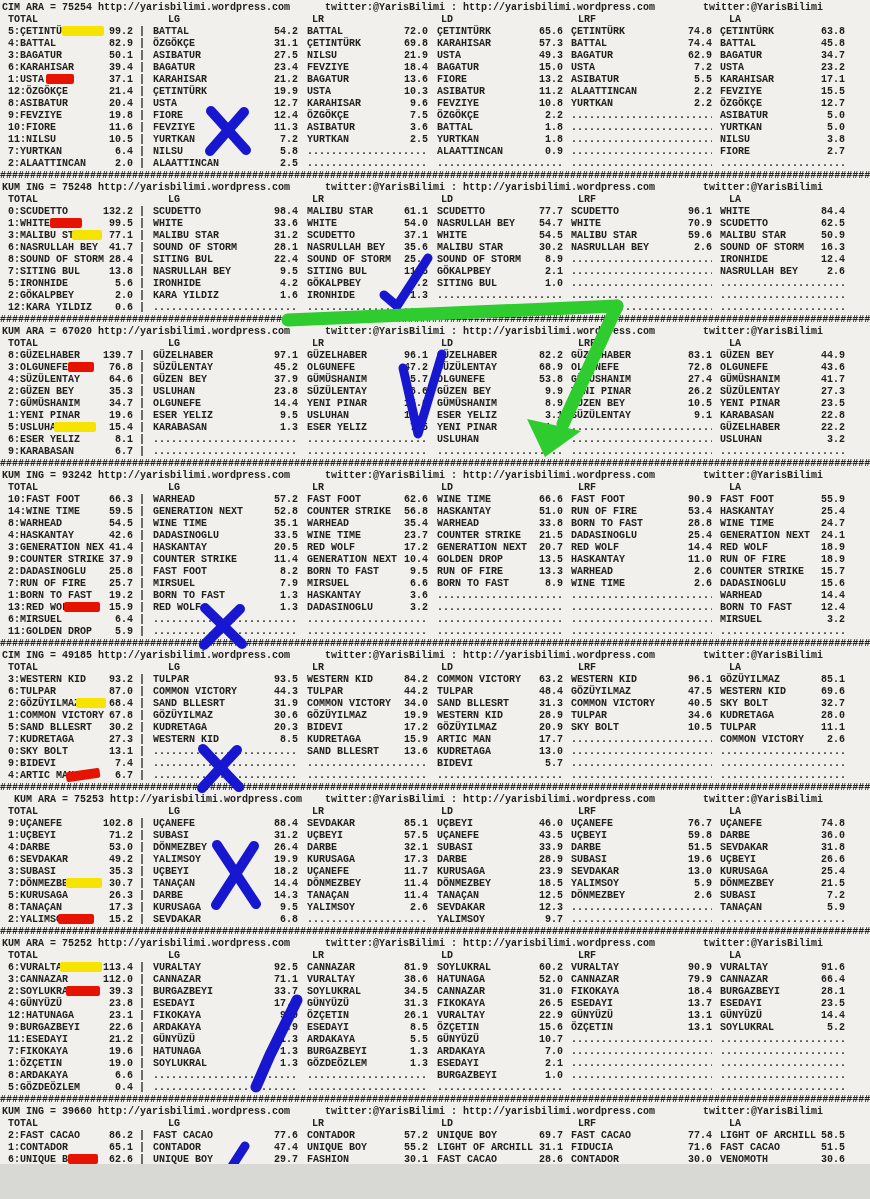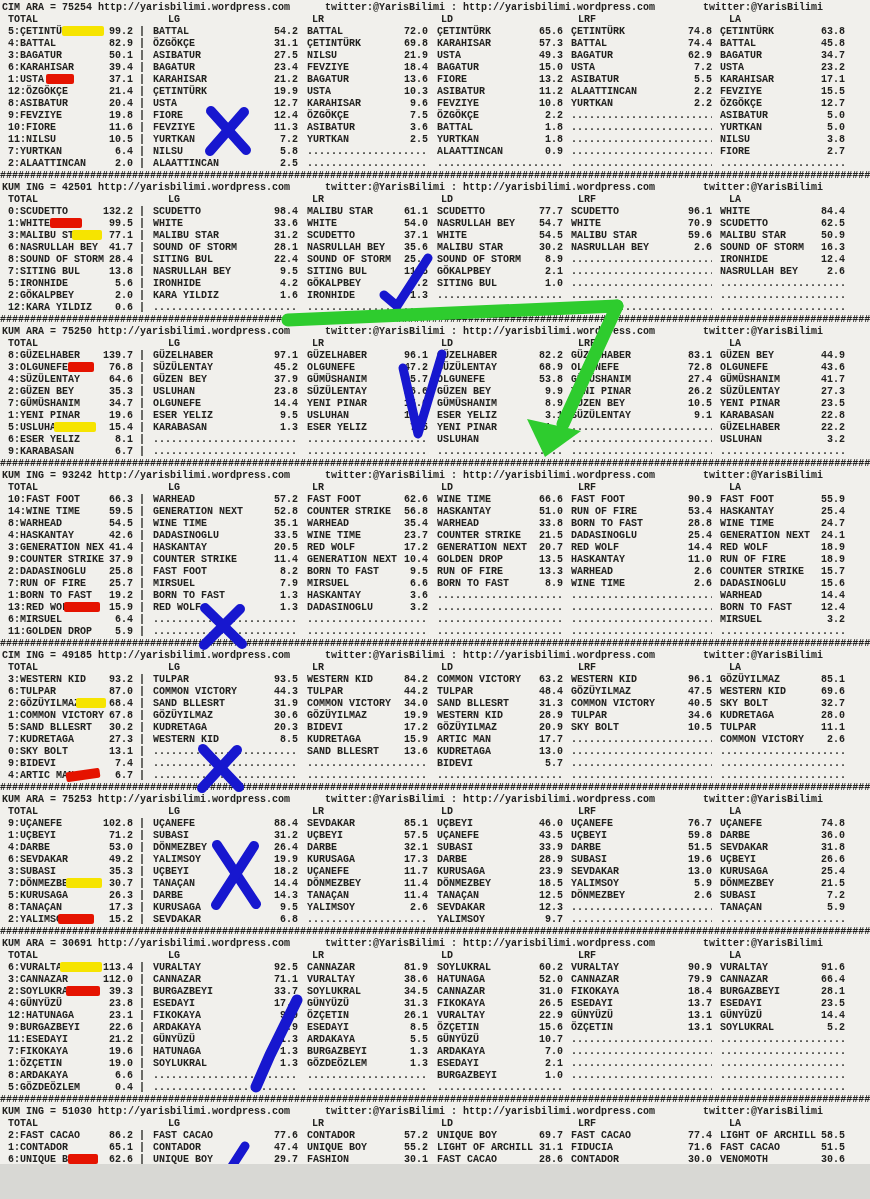--- a/index.html
+++ b/index.html
@@ -34,35 +34,35 @@
         <div class="line row"><span style="left: 8px; width: 100px;">12:ÖZGÖKÇE</span><span class="v" style="left: 86px; width: 47px; text-align: right;">21.4</span><span style="left: 139px;">|</span><span style="left: 153px; width: 117px;">ÇETINTÜRK</span><span class="v" style="left: 238px; width: 60px; text-align: right;">19.9</span><span style="left: 307px; width: 93px;">USTA</span><span class="v" style="left: 368px; width: 60px; text-align: right;">10.3</span><span style="left: 437px; width: 98px;">ASIBATUR</span><span class="v" style="left: 503px; width: 60px; text-align: right;">11.2</span><span style="left: 571px; width: 113px;">ALAATTINCAN</span><span class="v" style="left: 652px; width: 60px; text-align: right;">2.2</span><span style="left: 720px; width: 97px;">FEVZIYE</span><span class="v" style="left: 785px; width: 60px; text-align: right;">15.5</span></div>
         <div class="line row"><span style="left: 8px; width: 100px;">8:ASIBATUR</span><span class="v" style="left: 86px; width: 47px; text-align: right;">20.4</span><span style="left: 139px;">|</span><span style="left: 153px; width: 117px;">USTA</span><span class="v" style="left: 238px; width: 60px; text-align: right;">12.7</span><span style="left: 307px; width: 93px;">KARAHISAR</span><span class="v" style="left: 368px; width: 60px; text-align: right;">9.6</span><span style="left: 437px; width: 98px;">FEVZIYE</span><span class="v" style="left: 503px; width: 60px; text-align: right;">10.8</span><span style="left: 571px; width: 113px;">YURTKAN</span><span class="v" style="left: 652px; width: 60px; text-align: right;">2.2</span><span style="left: 720px; width: 97px;">ÖZGÖKÇE</span><span class="v" style="left: 785px; width: 60px; text-align: right;">12.7</span></div>
         <div class="line row"><span style="left: 8px; width: 100px;">9:FEVZIYE</span><span class="v" style="left: 86px; width: 47px; text-align: right;">19.8</span><span style="left: 139px;">|</span><span style="left: 153px; width: 117px;">FIORE</span><span class="v" style="left: 238px; width: 60px; text-align: right;">12.4</span><span style="left: 307px; width: 93px;">ÖZGÖKÇE</span><span class="v" style="left: 368px; width: 60px; text-align: right;">7.5</span><span style="left: 437px; width: 98px;">ÖZGÖKÇE</span><span class="v" style="left: 503px; width: 60px; text-align: right;">2.2</span><span class="dots" style="left: 571px; width: 141px;">..........................</span><span style="left: 720px; width: 97px;">ASIBATUR</span><span class="v" style="left: 785px; width: 60px; text-align: right;">5.0</span></div>
         <div class="line row"><span style="left: 8px; width: 100px;">10:FIORE</span><span class="v" style="left: 86px; width: 47px; text-align: right;">11.6</span><span style="left: 139px;">|</span><span style="left: 153px; width: 117px;">FEVZIYE</span><span class="v" style="left: 238px; width: 60px; text-align: right;">11.3</span><span style="left: 307px; width: 93px;">ASIBATUR</span><span class="v" style="left: 368px; width: 60px; text-align: right;">3.6</span><span style="left: 437px; width: 98px;">BATTAL</span><span class="v" style="left: 503px; width: 60px; text-align: right;">1.8</span><span class="dots" style="left: 571px; width: 141px;">..........................</span><span style="left: 720px; width: 97px;">YURTKAN</span><span class="v" style="left: 785px; width: 60px; text-align: right;">5.0</span></div>
         <div class="line row"><span style="left: 8px; width: 100px;">11:NILSU</span><span class="v" style="left: 86px; width: 47px; text-align: right;">10.5</span><span style="left: 139px;">|</span><span style="left: 153px; width: 117px;">YURTKAN</span><span class="v" style="left: 238px; width: 60px; text-align: right;">7.2</span><span style="left: 307px; width: 93px;">YURTKAN</span><span class="v" style="left: 368px; width: 60px; text-align: right;">2.5</span><span style="left: 437px; width: 98px;">YURTKAN</span><span class="v" style="left: 503px; width: 60px; text-align: right;">1.8</span><span class="dots" style="left: 571px; width: 141px;">..........................</span><span style="left: 720px; width: 97px;">NILSU</span><span class="v" style="left: 785px; width: 60px; text-align: right;">3.8</span></div>
         <div class="line row"><span style="left: 8px; width: 100px;">7:YURTKAN</span><span class="v" style="left: 86px; width: 47px; text-align: right;">6.4</span><span style="left: 139px;">|</span><span style="left: 153px; width: 117px;">NILSU</span><span class="v" style="left: 238px; width: 60px; text-align: right;">5.8</span><span class="dots" style="left: 307px; width: 121px;">..........................</span><span style="left: 437px; width: 98px;">ALAATTINCAN</span><span class="v" style="left: 503px; width: 60px; text-align: right;">0.9</span><span class="dots" style="left: 571px; width: 141px;">..........................</span><span style="left: 720px; width: 97px;">FIORE</span><span class="v" style="left: 785px; width: 60px; text-align: right;">2.7</span></div>
         <div class="line row"><span style="left: 8px; width: 100px;">2:ALAATTINCAN</span><span class="v" style="left: 86px; width: 47px; text-align: right;">2.0</span><span style="left: 139px;">|</span><span style="left: 153px; width: 117px;">ALAATTINCAN</span><span class="v" style="left: 238px; width: 60px; text-align: right;">2.5</span><span class="dots" style="left: 307px; width: 121px;">..........................</span><span class="dots" style="left: 437px; width: 126px;">..........................</span><span class="dots" style="left: 571px; width: 141px;">..........................</span><span class="dots" style="left: 720px; width: 125px;">..........................</span></div>
         <div class="line sep">##################################################################################################################################################</div>
       </div>
       <div class="section">
-        <div class="line"><span style="left: 2px;">KUM ING = 42501 http://yarisbilimi.wordpress.com</span><span style="left: 325px;">twitter:@YarisBilimi : http://yarisbilimi.wordpress.com</span><span style="left: 703px;">twitter:@YarisBilimi</span></div>
+        <div class="line"><span style="left: 2px;">KUM ING = 75248 http://yarisbilimi.wordpress.com</span><span style="left: 325px;">twitter:@YarisBilimi : http://yarisbilimi.wordpress.com</span><span style="left: 703px;">twitter:@YarisBilimi</span></div>
         <div class="line"><span style="left: 8px;">TOTAL</span><span style="left: 168px;">LG</span><span style="left: 312px;">LR</span><span style="left: 441px;">LD</span><span style="left: 578px;">LRF</span><span style="left: 729px;">LA</span></div>
         <div class="line row"><span style="left: 8px; width: 100px;">0:SCUDETTO</span><span class="v" style="left: 86px; width: 47px; text-align: right;">132.2</span><span style="left: 139px;">|</span><span style="left: 153px; width: 117px;">SCUDETTO</span><span class="v" style="left: 238px; width: 60px; text-align: right;">98.4</span><span style="left: 307px; width: 93px;">MALIBU STAR</span><span class="v" style="left: 368px; width: 60px; text-align: right;">61.1</span><span style="left: 437px; width: 98px;">SCUDETTO</span><span class="v" style="left: 503px; width: 60px; text-align: right;">77.7</span><span style="left: 571px; width: 113px;">SCUDETTO</span><span class="v" style="left: 652px; width: 60px; text-align: right;">96.1</span><span style="left: 720px; width: 97px;">WHITE</span><span class="v" style="left: 785px; width: 60px; text-align: right;">84.4</span></div>
         <div class="line row"><span style="left: 8px; width: 100px;">1:WHITE</span><span class="v" style="left: 86px; width: 47px; text-align: right;">99.5</span><span style="left: 139px;">|</span><span style="left: 153px; width: 117px;">WHITE</span><span class="v" style="left: 238px; width: 60px; text-align: right;">33.6</span><span style="left: 307px; width: 93px;">WHITE</span><span class="v" style="left: 368px; width: 60px; text-align: right;">54.0</span><span style="left: 437px; width: 98px;">NASRULLAH BEY</span><span class="v" style="left: 503px; width: 60px; text-align: right;">54.7</span><span style="left: 571px; width: 113px;">WHITE</span><span class="v" style="left: 652px; width: 60px; text-align: right;">70.9</span><span style="left: 720px; width: 97px;">SCUDETTO</span><span class="v" style="left: 785px; width: 60px; text-align: right;">62.5</span><span class="hl" style="left: 50px; width: 32px; background: rgb(229, 19, 0);"></span></div>
         <div class="line row"><span style="left: 8px; width: 100px;">3:MALIBU STAR</span><span class="v" style="left: 86px; width: 47px; text-align: right;">77.1</span><span style="left: 139px;">|</span><span style="left: 153px; width: 117px;">MALIBU STAR</span><span class="v" style="left: 238px; width: 60px; text-align: right;">31.2</span><span style="left: 307px; width: 93px;">SCUDETTO</span><span class="v" style="left: 368px; width: 60px; text-align: right;">37.1</span><span style="left: 437px; width: 98px;">WHITE</span><span class="v" style="left: 503px; width: 60px; text-align: right;">54.5</span><span style="left: 571px; width: 113px;">MALIBU STAR</span><span class="v" style="left: 652px; width: 60px; text-align: right;">59.6</span><span style="left: 720px; width: 97px;">MALIBU STAR</span><span class="v" style="left: 785px; width: 60px; text-align: right;">50.9</span><span class="hl" style="left: 72px; width: 30px; background: rgb(246, 228, 0);"></span></div>
         <div class="line row"><span style="left: 8px; width: 100px;">6:NASRULLAH BEY</span><span class="v" style="left: 86px; width: 47px; text-align: right;">41.7</span><span style="left: 139px;">|</span><span style="left: 153px; width: 117px;">SOUND OF STORM</span><span class="v" style="left: 238px; width: 60px; text-align: right;">28.1</span><span style="left: 307px; width: 93px;">NASRULLAH BEY</span><span class="v" style="left: 368px; width: 60px; text-align: right;">35.6</span><span style="left: 437px; width: 98px;">MALIBU STAR</span><span class="v" style="left: 503px; width: 60px; text-align: right;">30.2</span><span style="left: 571px; width: 113px;">NASRULLAH BEY</span><span class="v" style="left: 652px; width: 60px; text-align: right;">2.6</span><span style="left: 720px; width: 97px;">SOUND OF STORM</span><span class="v" style="left: 785px; width: 60px; text-align: right;">16.3</span></div>
         <div class="line row"><span style="left: 8px; width: 100px;">8:SOUND OF STORM</span><span class="v" style="left: 86px; width: 47px; text-align: right;">28.4</span><span style="left: 139px;">|</span><span style="left: 153px; width: 117px;">SITING BUL</span><span class="v" style="left: 238px; width: 60px; text-align: right;">22.4</span><span style="left: 307px; width: 93px;">SOUND OF STORM</span><span class="v" style="left: 368px; width: 60px; text-align: right;">25.4</span><span style="left: 437px; width: 98px;">SOUND OF STORM</span><span class="v" style="left: 503px; width: 60px; text-align: right;">8.9</span><span class="dots" style="left: 571px; width: 141px;">..........................</span><span style="left: 720px; width: 97px;">IRONHIDE</span><span class="v" style="left: 785px; width: 60px; text-align: right;">12.4</span></div>
         <div class="line row"><span style="left: 8px; width: 100px;">7:SITING BUL</span><span class="v" style="left: 86px; width: 47px; text-align: right;">13.8</span><span style="left: 139px;">|</span><span style="left: 153px; width: 117px;">NASRULLAH BEY</span><span class="v" style="left: 238px; width: 60px; text-align: right;">9.5</span><span style="left: 307px; width: 93px;">SITING BUL</span><span class="v" style="left: 368px; width: 60px; text-align: right;">11.5</span><span style="left: 437px; width: 98px;">GÖKALPBEY</span><span class="v" style="left: 503px; width: 60px; text-align: right;">2.1</span><span class="dots" style="left: 571px; width: 141px;">..........................</span><span style="left: 720px; width: 97px;">NASRULLAH BEY</span><span class="v" style="left: 785px; width: 60px; text-align: right;">2.6</span></div>
         <div class="line row"><span style="left: 8px; width: 100px;">5:IRONHIDE</span><span class="v" style="left: 86px; width: 47px; text-align: right;">5.6</span><span style="left: 139px;">|</span><span style="left: 153px; width: 117px;">IRONHIDE</span><span class="v" style="left: 238px; width: 60px; text-align: right;">4.2</span><span style="left: 307px; width: 93px;">GÖKALPBEY</span><span class="v" style="left: 368px; width: 60px; text-align: right;">3.2</span><span style="left: 437px; width: 98px;">SITING BUL</span><span class="v" style="left: 503px; width: 60px; text-align: right;">1.0</span><span class="dots" style="left: 571px; width: 141px;">..........................</span><span class="dots" style="left: 720px; width: 125px;">..........................</span></div>
         <div class="line row"><span style="left: 8px; width: 100px;">2:GÖKALPBEY</span><span class="v" style="left: 86px; width: 47px; text-align: right;">2.0</span><span style="left: 139px;">|</span><span style="left: 153px; width: 117px;">KARA YILDIZ</span><span class="v" style="left: 238px; width: 60px; text-align: right;">1.6</span><span style="left: 307px; width: 93px;">IRONHIDE</span><span class="v" style="left: 368px; width: 60px; text-align: right;">1.3</span><span class="dots" style="left: 437px; width: 126px;">..........................</span><span class="dots" style="left: 571px; width: 141px;">..........................</span><span class="dots" style="left: 720px; width: 125px;">..........................</span></div>
         <div class="line row"><span style="left: 8px; width: 100px;">12:KARA YILDIZ</span><span class="v" style="left: 86px; width: 47px; text-align: right;">0.6</span><span style="left: 139px;">|</span><span class="dots" style="left: 153px; width: 145px;">..........................</span><span class="dots" style="left: 307px; width: 121px;">..........................</span><span class="dots" style="left: 437px; width: 126px;">..........................</span><span class="dots" style="left: 571px; width: 141px;">..........................</span><span class="dots" style="left: 720px; width: 125px;">..........................</span></div>
         <div class="line sep">##################################################################################################################################################</div>
       </div>
       <div class="section">
-        <div class="line"><span style="left: 2px;">KUM ARA = 75250 http://yarisbilimi.wordpress.com</span><span style="left: 325px;">twitter:@YarisBilimi : http://yarisbilimi.wordpress.com</span><span style="left: 703px;">twitter:@YarisBilimi</span></div>
+        <div class="line"><span style="left: 2px;">KUM ARA = 67020 http://yarisbilimi.wordpress.com</span><span style="left: 325px;">twitter:@YarisBilimi : http://yarisbilimi.wordpress.com</span><span style="left: 703px;">twitter:@YarisBilimi</span></div>
         <div class="line"><span style="left: 8px;">TOTAL</span><span style="left: 168px;">LG</span><span style="left: 312px;">LR</span><span style="left: 441px;">LD</span><span style="left: 578px;">LRF</span><span style="left: 729px;">LA</span></div>
         <div class="line row"><span style="left: 8px; width: 100px;">8:GÜZELHABER</span><span class="v" style="left: 86px; width: 47px; text-align: right;">139.7</span><span style="left: 139px;">|</span><span style="left: 153px; width: 117px;">GÜZELHABER</span><span class="v" style="left: 238px; width: 60px; text-align: right;">97.1</span><span style="left: 307px; width: 93px;">GÜZELHABER</span><span class="v" style="left: 368px; width: 60px; text-align: right;">96.1</span><span style="left: 437px; width: 98px;">GÜZELHABER</span><span class="v" style="left: 503px; width: 60px; text-align: right;">82.2</span><span style="left: 571px; width: 113px;">GÜZELHABER</span><span class="v" style="left: 652px; width: 60px; text-align: right;">83.1</span><span style="left: 720px; width: 97px;">GÜZEN BEY</span><span class="v" style="left: 785px; width: 60px; text-align: right;">44.9</span></div>
         <div class="line row"><span style="left: 8px; width: 100px;">3:OLGUNEFE</span><span class="v" style="left: 86px; width: 47px; text-align: right;">76.8</span><span style="left: 139px;">|</span><span style="left: 153px; width: 117px;">SÜZÜLENTAY</span><span class="v" style="left: 238px; width: 60px; text-align: right;">45.2</span><span style="left: 307px; width: 93px;">OLGUNEFE</span><span class="v" style="left: 368px; width: 60px; text-align: right;">47.2</span><span style="left: 437px; width: 98px;">SÜZÜLENTAY</span><span class="v" style="left: 503px; width: 60px; text-align: right;">68.9</span><span style="left: 571px; width: 113px;">OLGUNEFE</span><span class="v" style="left: 652px; width: 60px; text-align: right;">72.8</span><span style="left: 720px; width: 97px;">OLGUNEFE</span><span class="v" style="left: 785px; width: 60px; text-align: right;">43.6</span><span class="hl" style="left: 68px; width: 26px; background: rgb(229, 19, 0);"></span></div>
         <div class="line row"><span style="left: 8px; width: 100px;">4:SÜZÜLENTAY</span><span class="v" style="left: 86px; width: 47px; text-align: right;">64.6</span><span style="left: 139px;">|</span><span style="left: 153px; width: 117px;">GÜZEN BEY</span><span class="v" style="left: 238px; width: 60px; text-align: right;">37.9</span><span style="left: 307px; width: 93px;">GÜMÜSHANIM</span><span class="v" style="left: 368px; width: 60px; text-align: right;">35.7</span><span style="left: 437px; width: 98px;">OLGUNEFE</span><span class="v" style="left: 503px; width: 60px; text-align: right;">53.8</span><span style="left: 571px; width: 113px;">GÜMÜSHANIM</span><span class="v" style="left: 652px; width: 60px; text-align: right;">27.4</span><span style="left: 720px; width: 97px;">GÜMÜSHANIM</span><span class="v" style="left: 785px; width: 60px; text-align: right;">41.7</span></div>
         <div class="line row"><span style="left: 8px; width: 100px;">2:GÜZEN BEY</span><span class="v" style="left: 86px; width: 47px; text-align: right;">35.3</span><span style="left: 139px;">|</span><span style="left: 153px; width: 117px;">USLUHAN</span><span class="v" style="left: 238px; width: 60px; text-align: right;">23.8</span><span style="left: 307px; width: 93px;">SÜZÜLENTAY</span><span class="v" style="left: 368px; width: 60px; text-align: right;">16.6</span><span style="left: 437px; width: 98px;">GÜZEN BEY</span><span class="v" style="left: 503px; width: 60px; text-align: right;">9.9</span><span style="left: 571px; width: 113px;">YENI PINAR</span><span class="v" style="left: 652px; width: 60px; text-align: right;">26.2</span><span style="left: 720px; width: 97px;">SÜZÜLENTAY</span><span class="v" style="left: 785px; width: 60px; text-align: right;">27.3</span></div>
         <div class="line row"><span style="left: 8px; width: 100px;">7:GÜMÜSHANIM</span><span class="v" style="left: 86px; width: 47px; text-align: right;">34.7</span><span style="left: 139px;">|</span><span style="left: 153px; width: 117px;">OLGUNEFE</span><span class="v" style="left: 238px; width: 60px; text-align: right;">14.4</span><span style="left: 307px; width: 93px;">YENI PINAR</span><span class="v" style="left: 368px; width: 60px; text-align: right;">15.6</span><span style="left: 437px; width: 98px;">GÜMÜSHANIM</span><span class="v" style="left: 503px; width: 60px; text-align: right;">8.9</span><span style="left: 571px; width: 113px;">GÜZEN BEY</span><span class="v" style="left: 652px; width: 60px; text-align: right;">10.5</span><span style="left: 720px; width: 97px;">YENI PINAR</span><span class="v" style="left: 785px; width: 60px; text-align: right;">23.5</span></div>
         <div class="line row"><span style="left: 8px; width: 100px;">1:YENI PINAR</span><span class="v" style="left: 86px; width: 47px; text-align: right;">19.6</span><span style="left: 139px;">|</span><span style="left: 153px; width: 117px;">ESER YELIZ</span><span class="v" style="left: 238px; width: 60px; text-align: right;">9.5</span><span style="left: 307px; width: 93px;">USLUHAN</span><span class="v" style="left: 368px; width: 60px; text-align: right;">10.4</span><span style="left: 437px; width: 98px;">ESER YELIZ</span><span class="v" style="left: 503px; width: 60px; text-align: right;">3.1</span><span style="left: 571px; width: 113px;">SÜZÜLENTAY</span><span class="v" style="left: 652px; width: 60px; text-align: right;">9.1</span><span style="left: 720px; width: 97px;">KARABASAN</span><span class="v" style="left: 785px; width: 60px; text-align: right;">22.8</span></div>
         <div class="line row"><span style="left: 8px; width: 100px;">5:USLUHAN</span><span class="v" style="left: 86px; width: 47px; text-align: right;">15.4</span><span style="left: 139px;">|</span><span style="left: 153px; width: 117px;">KARABASAN</span><span class="v" style="left: 238px; width: 60px; text-align: right;">1.3</span><span style="left: 307px; width: 93px;">ESER YELIZ</span><span class="v" style="left: 368px; width: 60px; text-align: right;">7.5</span><span style="left: 437px; width: 98px;">YENI PINAR</span><span class="v" style="left: 503px; width: 60px; text-align: right;">1.3</span><span class="dots" style="left: 571px; width: 141px;">..........................</span><span style="left: 720px; width: 97px;">GÜZELHABER</span><span class="v" style="left: 785px; width: 60px; text-align: right;">22.2</span><span class="hl" style="left: 54px; width: 42px; background: rgb(246, 228, 0);"></span></div>
         <div class="line row"><span style="left: 8px; width: 100px;">6:ESER YELIZ</span><span class="v" style="left: 86px; width: 47px; text-align: right;">8.1</span><span style="left: 139px;">|</span><span class="dots" style="left: 153px; width: 145px;">..........................</span><span class="dots" style="left: 307px; width: 121px;">..........................</span><span style="left: 437px; width: 98px;">USLUHAN</span><span class="v" style="left: 503px; width: 60px; text-align: right;">1.0</span><span class="dots" style="left: 571px; width: 141px;">..........................</span><span style="left: 720px; width: 97px;">USLUHAN</span><span class="v" style="left: 785px; width: 60px; text-align: right;">3.2</span></div>
         <div class="line row"><span style="left: 8px; width: 100px;">9:KARABASAN</span><span class="v" style="left: 86px; width: 47px; text-align: right;">6.7</span><span style="left: 139px;">|</span><span class="dots" style="left: 153px; width: 145px;">..........................</span><span class="dots" style="left: 307px; width: 121px;">..........................</span><span class="dots" style="left: 437px; width: 126px;">..........................</span><span class="dots" style="left: 571px; width: 141px;">..........................</span><span class="dots" style="left: 720px; width: 125px;">..........................</span></div>
@@ -93,51 +93,51 @@
         <div class="line row"><span style="left: 8px; width: 100px;">2:GÖZÜYILMAZ</span><span class="v" style="left: 86px; width: 47px; text-align: right;">68.4</span><span style="left: 139px;">|</span><span style="left: 153px; width: 117px;">SAND BLLESRT</span><span class="v" style="left: 238px; width: 60px; text-align: right;">31.9</span><span style="left: 307px; width: 93px;">COMMON VICTORY</span><span class="v" style="left: 368px; width: 60px; text-align: right;">34.0</span><span style="left: 437px; width: 98px;">SAND BLLESRT</span><span class="v" style="left: 503px; width: 60px; text-align: right;">31.3</span><span style="left: 571px; width: 113px;">COMMON VICTORY</span><span class="v" style="left: 652px; width: 60px; text-align: right;">40.5</span><span style="left: 720px; width: 97px;">SKY BOLT</span><span class="v" style="left: 785px; width: 60px; text-align: right;">32.7</span><span class="hl" style="left: 76px; width: 30px; background: rgb(246, 228, 0);"></span></div>
         <div class="line row"><span style="left: 8px; width: 100px;">1:COMMON VICTORY</span><span class="v" style="left: 86px; width: 47px; text-align: right;">67.8</span><span style="left: 139px;">|</span><span style="left: 153px; width: 117px;">GÖZÜYILMAZ</span><span class="v" style="left: 238px; width: 60px; text-align: right;">30.6</span><span style="left: 307px; width: 93px;">GÖZÜYILMAZ</span><span class="v" style="left: 368px; width: 60px; text-align: right;">19.9</span><span style="left: 437px; width: 98px;">WESTERN KID</span><span class="v" style="left: 503px; width: 60px; text-align: right;">28.9</span><span style="left: 571px; width: 113px;">TULPAR</span><span class="v" style="left: 652px; width: 60px; text-align: right;">34.6</span><span style="left: 720px; width: 97px;">KUDRETAGA</span><span class="v" style="left: 785px; width: 60px; text-align: right;">28.0</span></div>
         <div class="line row"><span style="left: 8px; width: 100px;">5:SAND BLLESRT</span><span class="v" style="left: 86px; width: 47px; text-align: right;">30.2</span><span style="left: 139px;">|</span><span style="left: 153px; width: 117px;">KUDRETAGA</span><span class="v" style="left: 238px; width: 60px; text-align: right;">20.3</span><span style="left: 307px; width: 93px;">BIDEVI</span><span class="v" style="left: 368px; width: 60px; text-align: right;">17.2</span><span style="left: 437px; width: 98px;">GÖZÜYILMAZ</span><span class="v" style="left: 503px; width: 60px; text-align: right;">20.9</span><span style="left: 571px; width: 113px;">SKY BOLT</span><span class="v" style="left: 652px; width: 60px; text-align: right;">10.5</span><span style="left: 720px; width: 97px;">TULPAR</span><span class="v" style="left: 785px; width: 60px; text-align: right;">11.1</span></div>
         <div class="line row"><span style="left: 8px; width: 100px;">7:KUDRETAGA</span><span class="v" style="left: 86px; width: 47px; text-align: right;">27.3</span><span style="left: 139px;">|</span><span style="left: 153px; width: 117px;">WESTERN KID</span><span class="v" style="left: 238px; width: 60px; text-align: right;">8.5</span><span style="left: 307px; width: 93px;">KUDRETAGA</span><span class="v" style="left: 368px; width: 60px; text-align: right;">15.9</span><span style="left: 437px; width: 98px;">ARTIC MAN</span><span class="v" style="left: 503px; width: 60px; text-align: right;">17.7</span><span class="dots" style="left: 571px; width: 141px;">..........................</span><span style="left: 720px; width: 97px;">COMMON VICTORY</span><span class="v" style="left: 785px; width: 60px; text-align: right;">2.6</span></div>
         <div class="line row"><span style="left: 8px; width: 100px;">0:SKY BOLT</span><span class="v" style="left: 86px; width: 47px; text-align: right;">13.1</span><span style="left: 139px;">|</span><span class="dots" style="left: 153px; width: 145px;">..........................</span><span style="left: 307px; width: 93px;">SAND BLLESRT</span><span class="v" style="left: 368px; width: 60px; text-align: right;">13.6</span><span style="left: 437px; width: 98px;">KUDRETAGA</span><span class="v" style="left: 503px; width: 60px; text-align: right;">13.0</span><span class="dots" style="left: 571px; width: 141px;">..........................</span><span class="dots" style="left: 720px; width: 125px;">..........................</span></div>
         <div class="line row"><span style="left: 8px; width: 100px;">9:BIDEVI</span><span class="v" style="left: 86px; width: 47px; text-align: right;">7.4</span><span style="left: 139px;">|</span><span class="dots" style="left: 153px; width: 145px;">..........................</span><span class="dots" style="left: 307px; width: 121px;">..........................</span><span style="left: 437px; width: 98px;">BIDEVI</span><span class="v" style="left: 503px; width: 60px; text-align: right;">5.7</span><span class="dots" style="left: 571px; width: 141px;">..........................</span><span class="dots" style="left: 720px; width: 125px;">..........................</span></div>
         <div class="line row"><span style="left: 8px; width: 100px;">4:ARTIC MAN</span><span class="v" style="left: 86px; width: 47px; text-align: right;">6.7</span><span style="left: 139px;">|</span><span class="dots" style="left: 153px; width: 145px;">..........................</span><span class="dots" style="left: 307px; width: 121px;">..........................</span><span class="dots" style="left: 437px; width: 126px;">..........................</span><span class="dots" style="left: 571px; width: 141px;">..........................</span><span class="dots" style="left: 720px; width: 125px;">..........................</span><span class="hl" style="left: 66px; width: 34px; background: rgb(229, 19, 0); transform: rotate(-8deg);"></span></div>
         <div class="line sep">##################################################################################################################################################</div>
       </div>
       <div class="section">
-        <div class="line"><span style="left: 2px;">KUM ARA = 75253 http://yarisbilimi.wordpress.com</span><span style="left: 325px;">twitter:@YarisBilimi : http://yarisbilimi.wordpress.com</span><span style="left: 703px;">twitter:@YarisBilimi</span></div>
+        <div class="line"><span style="left: 14px;">KUM ARA = 75253 http://yarisbilimi.wordpress.com</span><span style="left: 325px;">twitter:@YarisBilimi : http://yarisbilimi.wordpress.com</span><span style="left: 703px;">twitter:@YarisBilimi</span></div>
         <div class="line"><span style="left: 8px;">TOTAL</span><span style="left: 168px;">LG</span><span style="left: 312px;">LR</span><span style="left: 441px;">LD</span><span style="left: 578px;">LRF</span><span style="left: 729px;">LA</span></div>
         <div class="line row"><span style="left: 8px; width: 100px;">9:UÇANEFE</span><span class="v" style="left: 86px; width: 47px; text-align: right;">102.8</span><span style="left: 139px;">|</span><span style="left: 153px; width: 117px;">UÇANEFE</span><span class="v" style="left: 238px; width: 60px; text-align: right;">88.4</span><span style="left: 307px; width: 93px;">SEVDAKAR</span><span class="v" style="left: 368px; width: 60px; text-align: right;">85.1</span><span style="left: 437px; width: 98px;">UÇBEYI</span><span class="v" style="left: 503px; width: 60px; text-align: right;">46.0</span><span style="left: 571px; width: 113px;">UÇANEFE</span><span class="v" style="left: 652px; width: 60px; text-align: right;">76.7</span><span style="left: 720px; width: 97px;">UÇANEFE</span><span class="v" style="left: 785px; width: 60px; text-align: right;">74.8</span></div>
         <div class="line row"><span style="left: 8px; width: 100px;">1:UÇBEYI</span><span class="v" style="left: 86px; width: 47px; text-align: right;">71.2</span><span style="left: 139px;">|</span><span style="left: 153px; width: 117px;">SUBASI</span><span class="v" style="left: 238px; width: 60px; text-align: right;">31.2</span><span style="left: 307px; width: 93px;">UÇBEYI</span><span class="v" style="left: 368px; width: 60px; text-align: right;">57.5</span><span style="left: 437px; width: 98px;">UÇANEFE</span><span class="v" style="left: 503px; width: 60px; text-align: right;">43.5</span><span style="left: 571px; width: 113px;">UÇBEYI</span><span class="v" style="left: 652px; width: 60px; text-align: right;">59.8</span><span style="left: 720px; width: 97px;">DARBE</span><span class="v" style="left: 785px; width: 60px; text-align: right;">36.0</span></div>
         <div class="line row"><span style="left: 8px; width: 100px;">4:DARBE</span><span class="v" style="left: 86px; width: 47px; text-align: right;">53.0</span><span style="left: 139px;">|</span><span style="left: 153px; width: 117px;">DÖNMEZBEY</span><span class="v" style="left: 238px; width: 60px; text-align: right;">26.4</span><span style="left: 307px; width: 93px;">DARBE</span><span class="v" style="left: 368px; width: 60px; text-align: right;">32.1</span><span style="left: 437px; width: 98px;">SUBASI</span><span class="v" style="left: 503px; width: 60px; text-align: right;">33.9</span><span style="left: 571px; width: 113px;">DARBE</span><span class="v" style="left: 652px; width: 60px; text-align: right;">51.5</span><span style="left: 720px; width: 97px;">SEVDAKAR</span><span class="v" style="left: 785px; width: 60px; text-align: right;">31.8</span></div>
         <div class="line row"><span style="left: 8px; width: 100px;">6:SEVDAKAR</span><span class="v" style="left: 86px; width: 47px; text-align: right;">49.2</span><span style="left: 139px;">|</span><span style="left: 153px; width: 117px;">YALIMSOY</span><span class="v" style="left: 238px; width: 60px; text-align: right;">19.9</span><span style="left: 307px; width: 93px;">KURUSAGA</span><span class="v" style="left: 368px; width: 60px; text-align: right;">17.3</span><span style="left: 437px; width: 98px;">DARBE</span><span class="v" style="left: 503px; width: 60px; text-align: right;">28.9</span><span style="left: 571px; width: 113px;">SUBASI</span><span class="v" style="left: 652px; width: 60px; text-align: right;">19.6</span><span style="left: 720px; width: 97px;">UÇBEYI</span><span class="v" style="left: 785px; width: 60px; text-align: right;">26.6</span></div>
         <div class="line row"><span style="left: 8px; width: 100px;">3:SUBASI</span><span class="v" style="left: 86px; width: 47px; text-align: right;">35.3</span><span style="left: 139px;">|</span><span style="left: 153px; width: 117px;">UÇBEYI</span><span class="v" style="left: 238px; width: 60px; text-align: right;">18.2</span><span style="left: 307px; width: 93px;">UÇANEFE</span><span class="v" style="left: 368px; width: 60px; text-align: right;">11.7</span><span style="left: 437px; width: 98px;">KURUSAGA</span><span class="v" style="left: 503px; width: 60px; text-align: right;">23.9</span><span style="left: 571px; width: 113px;">SEVDAKAR</span><span class="v" style="left: 652px; width: 60px; text-align: right;">13.0</span><span style="left: 720px; width: 97px;">KURUSAGA</span><span class="v" style="left: 785px; width: 60px; text-align: right;">25.4</span></div>
         <div class="line row"><span style="left: 8px; width: 100px;">7:DÖNMEZBEY</span><span class="v" style="left: 86px; width: 47px; text-align: right;">30.7</span><span style="left: 139px;">|</span><span style="left: 153px; width: 117px;">TANAÇAN</span><span class="v" style="left: 238px; width: 60px; text-align: right;">14.4</span><span style="left: 307px; width: 93px;">DÖNMEZBEY</span><span class="v" style="left: 368px; width: 60px; text-align: right;">11.4</span><span style="left: 437px; width: 98px;">DÖNMEZBEY</span><span class="v" style="left: 503px; width: 60px; text-align: right;">18.5</span><span style="left: 571px; width: 113px;">YALIMSOY</span><span class="v" style="left: 652px; width: 60px; text-align: right;">5.9</span><span style="left: 720px; width: 97px;">DÖNMEZBEY</span><span class="v" style="left: 785px; width: 60px; text-align: right;">21.5</span><span class="hl" style="left: 66px; width: 36px; background: rgb(246, 228, 0);"></span></div>
         <div class="line row"><span style="left: 8px; width: 100px;">5:KURUSAGA</span><span class="v" style="left: 86px; width: 47px; text-align: right;">26.3</span><span style="left: 139px;">|</span><span style="left: 153px; width: 117px;">DARBE</span><span class="v" style="left: 238px; width: 60px; text-align: right;">14.3</span><span style="left: 307px; width: 93px;">TANAÇAN</span><span class="v" style="left: 368px; width: 60px; text-align: right;">11.4</span><span style="left: 437px; width: 98px;">TANAÇAN</span><span class="v" style="left: 503px; width: 60px; text-align: right;">12.5</span><span style="left: 571px; width: 113px;">DÖNMEZBEY</span><span class="v" style="left: 652px; width: 60px; text-align: right;">2.6</span><span style="left: 720px; width: 97px;">SUBASI</span><span class="v" style="left: 785px; width: 60px; text-align: right;">7.2</span></div>
         <div class="line row"><span style="left: 8px; width: 100px;">8:TANAÇAN</span><span class="v" style="left: 86px; width: 47px; text-align: right;">17.3</span><span style="left: 139px;">|</span><span style="left: 153px; width: 117px;">KURUSAGA</span><span class="v" style="left: 238px; width: 60px; text-align: right;">9.5</span><span style="left: 307px; width: 93px;">YALIMSOY</span><span class="v" style="left: 368px; width: 60px; text-align: right;">2.6</span><span style="left: 437px; width: 98px;">SEVDAKAR</span><span class="v" style="left: 503px; width: 60px; text-align: right;">12.3</span><span class="dots" style="left: 571px; width: 141px;">..........................</span><span style="left: 720px; width: 97px;">TANAÇAN</span><span class="v" style="left: 785px; width: 60px; text-align: right;">5.9</span></div>
         <div class="line row"><span style="left: 8px; width: 100px;">2:YALIMSOY</span><span class="v" style="left: 86px; width: 47px; text-align: right;">15.2</span><span style="left: 139px;">|</span><span style="left: 153px; width: 117px;">SEVDAKAR</span><span class="v" style="left: 238px; width: 60px; text-align: right;">6.8</span><span class="dots" style="left: 307px; width: 121px;">..........................</span><span style="left: 437px; width: 98px;">YALIMSOY</span><span class="v" style="left: 503px; width: 60px; text-align: right;">9.7</span><span class="dots" style="left: 571px; width: 141px;">..........................</span><span class="dots" style="left: 720px; width: 125px;">..........................</span><span class="hl" style="left: 58px; width: 36px; background: rgb(229, 19, 0);"></span></div>
         <div class="line sep">##################################################################################################################################################</div>
       </div>
       <div class="section">
-        <div class="line"><span style="left: 2px;">KUM ARA = 30691 http://yarisbilimi.wordpress.com</span><span style="left: 325px;">twitter:@YarisBilimi : http://yarisbilimi.wordpress.com</span><span style="left: 703px;">twitter:@YarisBilimi</span></div>
+        <div class="line"><span style="left: 2px;">KUM ARA = 75252 http://yarisbilimi.wordpress.com</span><span style="left: 325px;">twitter:@YarisBilimi : http://yarisbilimi.wordpress.com</span><span style="left: 703px;">twitter:@YarisBilimi</span></div>
         <div class="line"><span style="left: 8px;">TOTAL</span><span style="left: 168px;">LG</span><span style="left: 312px;">LR</span><span style="left: 441px;">LD</span><span style="left: 578px;">LRF</span><span style="left: 729px;">LA</span></div>
         <div class="line row"><span style="left: 8px; width: 100px;">6:VURALTAY</span><span class="v" style="left: 86px; width: 47px; text-align: right;">113.4</span><span style="left: 139px;">|</span><span style="left: 153px; width: 117px;">VURALTAY</span><span class="v" style="left: 238px; width: 60px; text-align: right;">92.5</span><span style="left: 307px; width: 93px;">CANNAZAR</span><span class="v" style="left: 368px; width: 60px; text-align: right;">81.9</span><span style="left: 437px; width: 98px;">SOYLUKRAL</span><span class="v" style="left: 503px; width: 60px; text-align: right;">60.2</span><span style="left: 571px; width: 113px;">VURALTAY</span><span class="v" style="left: 652px; width: 60px; text-align: right;">90.9</span><span style="left: 720px; width: 97px;">VURALTAY</span><span class="v" style="left: 785px; width: 60px; text-align: right;">91.6</span><span class="hl" style="left: 60px; width: 42px; background: rgb(246, 228, 0);"></span></div>
         <div class="line row"><span style="left: 8px; width: 100px;">3:CANNAZAR</span><span class="v" style="left: 86px; width: 47px; text-align: right;">112.0</span><span style="left: 139px;">|</span><span style="left: 153px; width: 117px;">CANNAZAR</span><span class="v" style="left: 238px; width: 60px; text-align: right;">71.1</span><span style="left: 307px; width: 93px;">VURALTAY</span><span class="v" style="left: 368px; width: 60px; text-align: right;">38.6</span><span style="left: 437px; width: 98px;">HATUNAGA</span><span class="v" style="left: 503px; width: 60px; text-align: right;">52.0</span><span style="left: 571px; width: 113px;">CANNAZAR</span><span class="v" style="left: 652px; width: 60px; text-align: right;">79.9</span><span style="left: 720px; width: 97px;">CANNAZAR</span><span class="v" style="left: 785px; width: 60px; text-align: right;">66.4</span></div>
         <div class="line row"><span style="left: 8px; width: 100px;">2:SOYLUKRAL</span><span class="v" style="left: 86px; width: 47px; text-align: right;">39.3</span><span style="left: 139px;">|</span><span style="left: 153px; width: 117px;">BURGAZBEYI</span><span class="v" style="left: 238px; width: 60px; text-align: right;">33.7</span><span style="left: 307px; width: 93px;">SOYLUKRAL</span><span class="v" style="left: 368px; width: 60px; text-align: right;">34.5</span><span style="left: 437px; width: 98px;">CANNAZAR</span><span class="v" style="left: 503px; width: 60px; text-align: right;">31.0</span><span style="left: 571px; width: 113px;">FIKOKAYA</span><span class="v" style="left: 652px; width: 60px; text-align: right;">18.4</span><span style="left: 720px; width: 97px;">BURGAZBEYI</span><span class="v" style="left: 785px; width: 60px; text-align: right;">28.1</span><span class="hl" style="left: 66px; width: 34px; background: rgb(229, 19, 0);"></span></div>
         <div class="line row"><span style="left: 8px; width: 100px;">4:GÜNYÜZÜ</span><span class="v" style="left: 86px; width: 47px; text-align: right;">23.8</span><span style="left: 139px;">|</span><span style="left: 153px; width: 117px;">ESEDAYI</span><span class="v" style="left: 238px; width: 60px; text-align: right;">17.0</span><span style="left: 307px; width: 93px;">GÜNYÜZÜ</span><span class="v" style="left: 368px; width: 60px; text-align: right;">31.3</span><span style="left: 437px; width: 98px;">FIKOKAYA</span><span class="v" style="left: 503px; width: 60px; text-align: right;">26.5</span><span style="left: 571px; width: 113px;">ESEDAYI</span><span class="v" style="left: 652px; width: 60px; text-align: right;">13.7</span><span style="left: 720px; width: 97px;">ESEDAYI</span><span class="v" style="left: 785px; width: 60px; text-align: right;">23.5</span></div>
         <div class="line row"><span style="left: 8px; width: 100px;">12:HATUNAGA</span><span class="v" style="left: 86px; width: 47px; text-align: right;">23.1</span><span style="left: 139px;">|</span><span style="left: 153px; width: 117px;">FIKOKAYA</span><span class="v" style="left: 238px; width: 60px; text-align: right;">9.9</span><span style="left: 307px; width: 93px;">ÖZÇETIN</span><span class="v" style="left: 368px; width: 60px; text-align: right;">26.1</span><span style="left: 437px; width: 98px;">VURALTAY</span><span class="v" style="left: 503px; width: 60px; text-align: right;">22.9</span><span style="left: 571px; width: 113px;">GÜNYÜZÜ</span><span class="v" style="left: 652px; width: 60px; text-align: right;">13.1</span><span style="left: 720px; width: 97px;">GÜNYÜZÜ</span><span class="v" style="left: 785px; width: 60px; text-align: right;">14.4</span></div>
         <div class="line row"><span style="left: 8px; width: 100px;">9:BURGAZBEYI</span><span class="v" style="left: 86px; width: 47px; text-align: right;">22.6</span><span style="left: 139px;">|</span><span style="left: 153px; width: 117px;">ARDAKAYA</span><span class="v" style="left: 238px; width: 60px; text-align: right;">3.9</span><span style="left: 307px; width: 93px;">ESEDAYI</span><span class="v" style="left: 368px; width: 60px; text-align: right;">8.5</span><span style="left: 437px; width: 98px;">ÖZÇETIN</span><span class="v" style="left: 503px; width: 60px; text-align: right;">15.6</span><span style="left: 571px; width: 113px;">ÖZÇETIN</span><span class="v" style="left: 652px; width: 60px; text-align: right;">13.1</span><span style="left: 720px; width: 97px;">SOYLUKRAL</span><span class="v" style="left: 785px; width: 60px; text-align: right;">5.2</span></div>
         <div class="line row"><span style="left: 8px; width: 100px;">11:ESEDAYI</span><span class="v" style="left: 86px; width: 47px; text-align: right;">21.2</span><span style="left: 139px;">|</span><span style="left: 153px; width: 117px;">GÜNYÜZÜ</span><span class="v" style="left: 238px; width: 60px; text-align: right;">1.3</span><span style="left: 307px; width: 93px;">ARDAKAYA</span><span class="v" style="left: 368px; width: 60px; text-align: right;">5.5</span><span style="left: 437px; width: 98px;">GÜNYÜZÜ</span><span class="v" style="left: 503px; width: 60px; text-align: right;">10.7</span><span class="dots" style="left: 571px; width: 141px;">..........................</span><span class="dots" style="left: 720px; width: 125px;">..........................</span></div>
         <div class="line row"><span style="left: 8px; width: 100px;">7:FIKOKAYA</span><span class="v" style="left: 86px; width: 47px; text-align: right;">19.6</span><span style="left: 139px;">|</span><span style="left: 153px; width: 117px;">HATUNAGA</span><span class="v" style="left: 238px; width: 60px; text-align: right;">1.3</span><span style="left: 307px; width: 93px;">BURGAZBEYI</span><span class="v" style="left: 368px; width: 60px; text-align: right;">1.3</span><span style="left: 437px; width: 98px;">ARDAKAYA</span><span class="v" style="left: 503px; width: 60px; text-align: right;">7.0</span><span class="dots" style="left: 571px; width: 141px;">..........................</span><span class="dots" style="left: 720px; width: 125px;">..........................</span></div>
         <div class="line row"><span style="left: 8px; width: 100px;">1:ÖZÇETIN</span><span class="v" style="left: 86px; width: 47px; text-align: right;">19.0</span><span style="left: 139px;">|</span><span style="left: 153px; width: 117px;">SOYLUKRAL</span><span class="v" style="left: 238px; width: 60px; text-align: right;">1.3</span><span style="left: 307px; width: 93px;">GÖZDEÖZLEM</span><span class="v" style="left: 368px; width: 60px; text-align: right;">1.3</span><span style="left: 437px; width: 98px;">ESEDAYI</span><span class="v" style="left: 503px; width: 60px; text-align: right;">2.1</span><span class="dots" style="left: 571px; width: 141px;">..........................</span><span class="dots" style="left: 720px; width: 125px;">..........................</span></div>
         <div class="line row"><span style="left: 8px; width: 100px;">8:ARDAKAYA</span><span class="v" style="left: 86px; width: 47px; text-align: right;">6.6</span><span style="left: 139px;">|</span><span class="dots" style="left: 153px; width: 145px;">..........................</span><span class="dots" style="left: 307px; width: 121px;">..........................</span><span style="left: 437px; width: 98px;">BURGAZBEYI</span><span class="v" style="left: 503px; width: 60px; text-align: right;">1.0</span><span class="dots" style="left: 571px; width: 141px;">..........................</span><span class="dots" style="left: 720px; width: 125px;">..........................</span></div>
         <div class="line row"><span style="left: 8px; width: 100px;">5:GÖZDEÖZLEM</span><span class="v" style="left: 86px; width: 47px; text-align: right;">0.4</span><span style="left: 139px;">|</span><span class="dots" style="left: 153px; width: 145px;">..........................</span><span class="dots" style="left: 307px; width: 121px;">..........................</span><span class="dots" style="left: 437px; width: 126px;">..........................</span><span class="dots" style="left: 571px; width: 141px;">..........................</span><span class="dots" style="left: 720px; width: 125px;">..........................</span></div>
         <div class="line sep">##################################################################################################################################################</div>
       </div>
       <div class="section">
-        <div class="line"><span style="left: 2px;">KUM ING = 51030 http://yarisbilimi.wordpress.com</span><span style="left: 325px;">twitter:@YarisBilimi : http://yarisbilimi.wordpress.com</span><span style="left: 703px;">twitter:@YarisBilimi</span></div>
+        <div class="line"><span style="left: 2px;">KUM ING = 39660 http://yarisbilimi.wordpress.com</span><span style="left: 325px;">twitter:@YarisBilimi : http://yarisbilimi.wordpress.com</span><span style="left: 703px;">twitter:@YarisBilimi</span></div>
         <div class="line"><span style="left: 8px;">TOTAL</span><span style="left: 168px;">LG</span><span style="left: 312px;">LR</span><span style="left: 441px;">LD</span><span style="left: 578px;">LRF</span><span style="left: 729px;">LA</span></div>
         <div class="line row"><span style="left: 8px; width: 100px;">2:FAST CACAO</span><span class="v" style="left: 86px; width: 47px; text-align: right;">86.2</span><span style="left: 139px;">|</span><span style="left: 153px; width: 117px;">FAST CACAO</span><span class="v" style="left: 238px; width: 60px; text-align: right;">77.6</span><span style="left: 307px; width: 93px;">CONTADOR</span><span class="v" style="left: 368px; width: 60px; text-align: right;">57.2</span><span style="left: 437px; width: 98px;">UNIQUE BOY</span><span class="v" style="left: 503px; width: 60px; text-align: right;">69.7</span><span style="left: 571px; width: 113px;">FAST CACAO</span><span class="v" style="left: 652px; width: 60px; text-align: right;">77.4</span><span style="left: 720px; width: 97px;">LIGHT OF ARCHILL</span><span class="v" style="left: 785px; width: 60px; text-align: right;">58.5</span></div>
         <div class="line row"><span style="left: 8px; width: 100px;">1:CONTADOR</span><span class="v" style="left: 86px; width: 47px; text-align: right;">65.1</span><span style="left: 139px;">|</span><span style="left: 153px; width: 117px;">CONTADOR</span><span class="v" style="left: 238px; width: 60px; text-align: right;">47.4</span><span style="left: 307px; width: 93px;">UNIQUE BOY</span><span class="v" style="left: 368px; width: 60px; text-align: right;">55.2</span><span style="left: 437px; width: 98px;">LIGHT OF ARCHILL</span><span class="v" style="left: 503px; width: 60px; text-align: right;">31.1</span><span style="left: 571px; width: 113px;">FIDUCIA</span><span class="v" style="left: 652px; width: 60px; text-align: right;">71.6</span><span style="left: 720px; width: 97px;">FAST CACAO</span><span class="v" style="left: 785px; width: 60px; text-align: right;">51.5</span></div>
         <div class="line row"><span style="left: 8px; width: 100px;">6:UNIQUE BOY</span><span class="v" style="left: 86px; width: 47px; text-align: right;">62.6</span><span style="left: 139px;">|</span><span style="left: 153px; width: 117px;">UNIQUE BOY</span><span class="v" style="left: 238px; width: 60px; text-align: right;">29.7</span><span style="left: 307px; width: 93px;">FASHION</span><span class="v" style="left: 368px; width: 60px; text-align: right;">30.1</span><span style="left: 437px; width: 98px;">FAST CACAO</span><span class="v" style="left: 503px; width: 60px; text-align: right;">28.6</span><span style="left: 571px; width: 113px;">CONTADOR</span><span class="v" style="left: 652px; width: 60px; text-align: right;">30.0</span><span style="left: 720px; width: 97px;">VENOMOTH</span><span class="v" style="left: 785px; width: 60px; text-align: right;">30.6</span><span class="hl" style="left: 68px; width: 30px; background: rgb(229, 19, 0);"></span></div>
         <div class="line row"><span style="left: 8px; width: 100px;">12:LIGHT OF ARCH</span><span class="v" style="left: 86px; width: 47px; text-align: right;">46.0</span><span style="left: 139px;">|</span><span style="left: 153px; width: 117px;">LIGHT OF ARCHILL</span><span class="v" style="left: 238px; width: 60px; text-align: right;">21.9</span><span style="left: 307px; width: 93px;">PAPILLON</span><span class="v" style="left: 368px; width: 60px; text-align: right;">27.8</span><span style="left: 437px; width: 98px;">CONTADOR</span><span class="v" style="left: 503px; width: 60px; text-align: right;">26.8</span><span style="left: 571px; width: 113px;">HEATEN</span><span class="v" style="left: 652px; width: 60px; text-align: right;">27.3</span><span style="left: 720px; width: 97px;">HEATEN</span><span class="v" style="left: 785px; width: 60px; text-align: right;">27.3</span><span class="hl" style="left: 86px; width: 16px; background: rgb(246, 228, 0);"></span></div>
         <div class="line row"><span style="left: 8px; width: 100px;">11:FIDUCIA</span><span class="v" style="left: 86px; width: 47px; text-align: right;">36.6</span><span style="left: 139px;">|</span><span style="left: 153px; width: 117px;">HEATEN</span><span class="v" style="left: 238px; width: 60px; text-align: right;">16.9</span><span style="left: 307px; width: 93px;">VENOMOTH</span><span class="v" style="left: 368px; width: 60px; text-align: right;">20.8</span><span style="left: 437px; width: 98px;">VENOMOTH</span><span class="v" style="left: 503px; width: 60px; text-align: right;">24.2</span><span style="left: 571px; width: 113px;">LIGHT OF ARCHILL</span><span class="v" style="left: 652px; width: 60px; text-align: right;">20.2</span><span style="left: 720px; width: 97px;">CONTADOR</span><span class="v" style="left: 785px; width: 60px; text-align: right;">20.9</span></div>
         <div class="line row"><span style="left: 8px; width: 100px;">3:HEATEN</span><span class="v" style="left: 86px; width: 47px; text-align: right;">26.9</span><span style="left: 139px;">|</span><span style="left: 153px; width: 117px;">FASHION</span><span class="v" style="left: 238px; width: 60px; text-align: right;">13.1</span><span style="left: 307px; width: 93px;">FAST CACAO</span><span class="v" style="left: 368px; width: 60px; text-align: right;">17.5</span><span style="left: 437px; width: 98px;">FASHION</span><span class="v" style="left: 503px; width: 60px; text-align: right;">14.3</span><span style="left: 571px; width: 113px;">PAPILLON</span><span class="v" style="left: 652px; width: 60px; text-align: right;">2.6</span><span style="left: 720px; width: 97px;">PAPILLON</span><span class="v" style="left: 785px; width: 60px; text-align: right;">12.3</span></div>
       </div>
     </div>
   <svg id="marks" width="870" height="1199" viewBox="0 0 870 1199">

